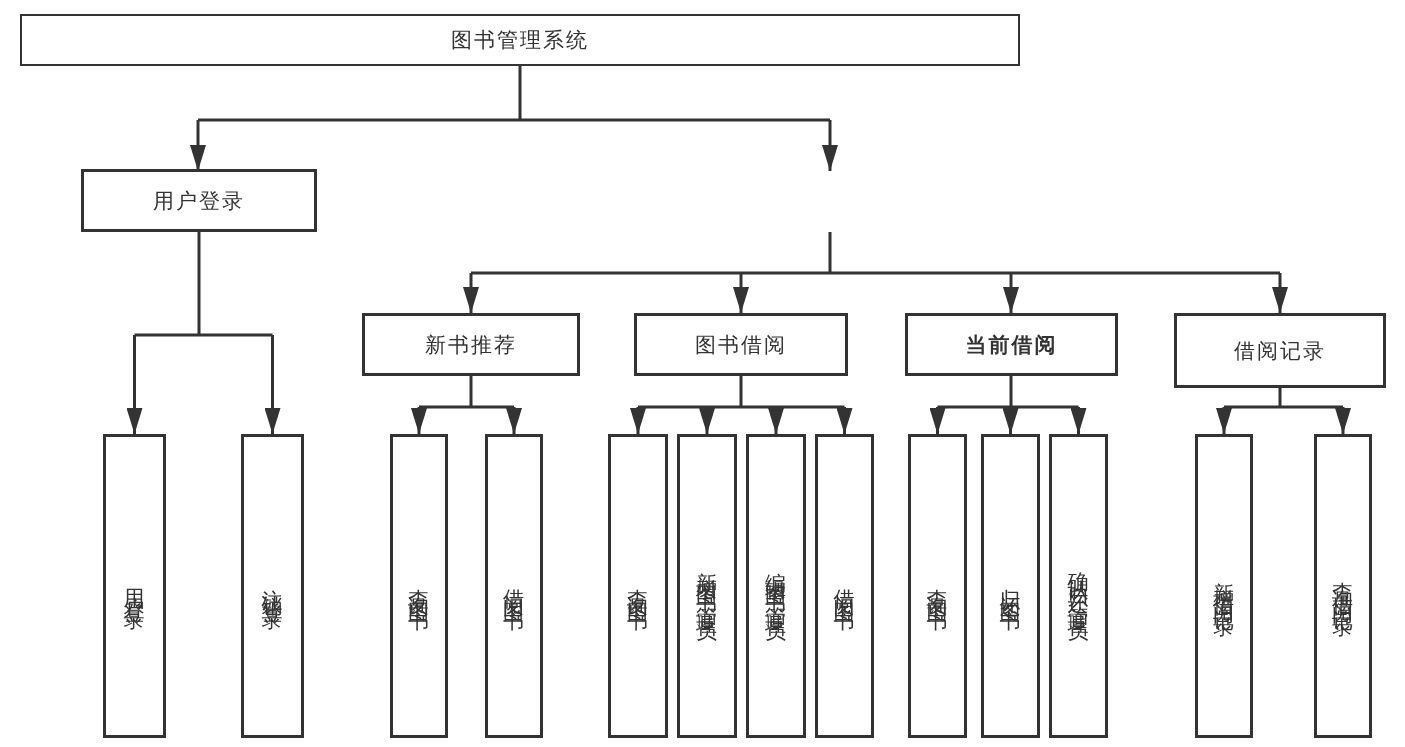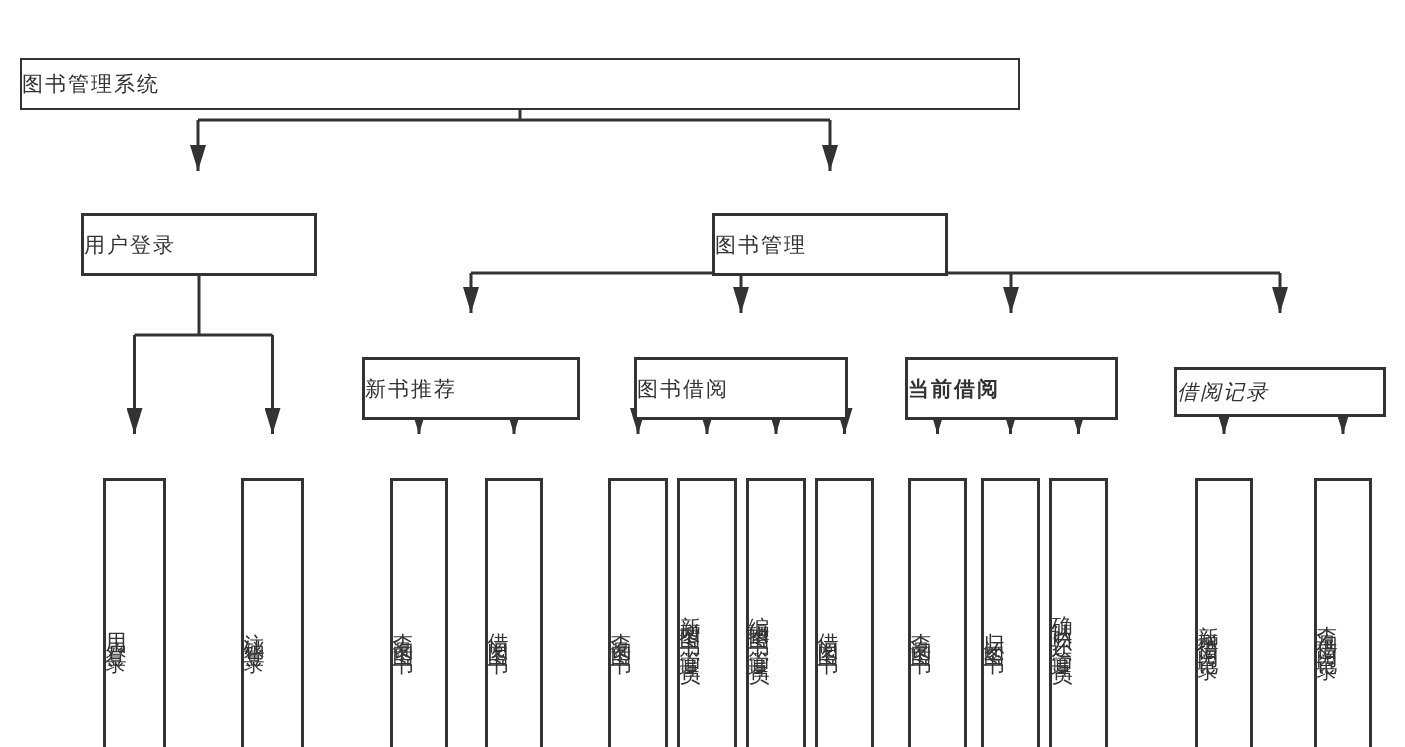--- a/index.html
+++ b/index.html
@@ -11,23 +11,23 @@
     overflow:hidden;
   }
   svg.connectors{position:absolute;left:0;top:0;z-index:0;}
   .box{
     position:absolute;
     box-sizing:border-box;
     background:#ffffff;
     border:3px solid #333333;
     display:flex;
     align-items:center;
+    justify-content:center;
     color:#333333;
     z-index:1;
-    margin-top:44px;
   }
   .box .lbl{
     font-size:21px;
     color:#333333;
     letter-spacing:2px;
     white-space:nowrap;
   }
   .root{border-width:2px;}
   .vert .lbl{
     writing-mode:vertical-rl;
@@ -35,21 +35,21 @@
     line-height:1;
     white-space:normal;
   }
   
   #root-box{left:20px;top:14px;width:1000px;height:52px;}
   #n-user-login{left:81px;top:169px;width:236px;height:63px;}
   #n-book-mgmt{left:712px;top:169px;width:236px;height:63px;}
   #n-new-book{left:362px;top:313px;width:218px;height:63px;}
   #n-book-borrow{left:634px;top:313px;width:214px;height:63px;}
   #n-current-borrow{left:905px;top:313px;width:213px;height:63px;font-weight:bold;}
-  #n-borrow-records{left:1174px;top:323px;width:212px;height:50px;font-style:italic;}
+  #n-borrow-records{left:1174px;top:313px;width:212px;height:75px;}
   .leaf{top:434px;height:304px;}
   #l-user-login{left:103px;width:63px;}
   #l-logout{left:241px;width:63px;}
   #l-nb-query{left:390px;width:58px;}
   #l-nb-borrow{left:485px;width:58px;}
   #l-bb-query{left:608px;width:60px;}
   #l-bb-add{left:677px;width:60px;}
   #l-bb-edit{left:746px;width:60px;}
   #l-bb-borrow{left:815px;width:59px;}
   #l-cb-query{left:908px;width:59px;}
@@ -115,23 +115,20 @@
     </g>
   </svg>
 
   <div class="box root" id="root-box">
     <span class="lbl">图书管理系统</span>
   </div>
 
   <div class="box" id="n-user-login">
     <span class="lbl">用户登录</span>
   </div>
-  <div class="box" id="n-book-mgmt">
-    <span class="lbl">图书管理</span>
-  </div>
 
   <div class="box" id="n-book-borrow">
     <span class="lbl">图书借阅</span>
   </div>
   <div class="box" id="n-new-book">
     <span class="lbl">新书推荐</span>
   </div>
   <div class="box" id="n-current-borrow">
     <span class="lbl">当前借阅</span>
   </div>

